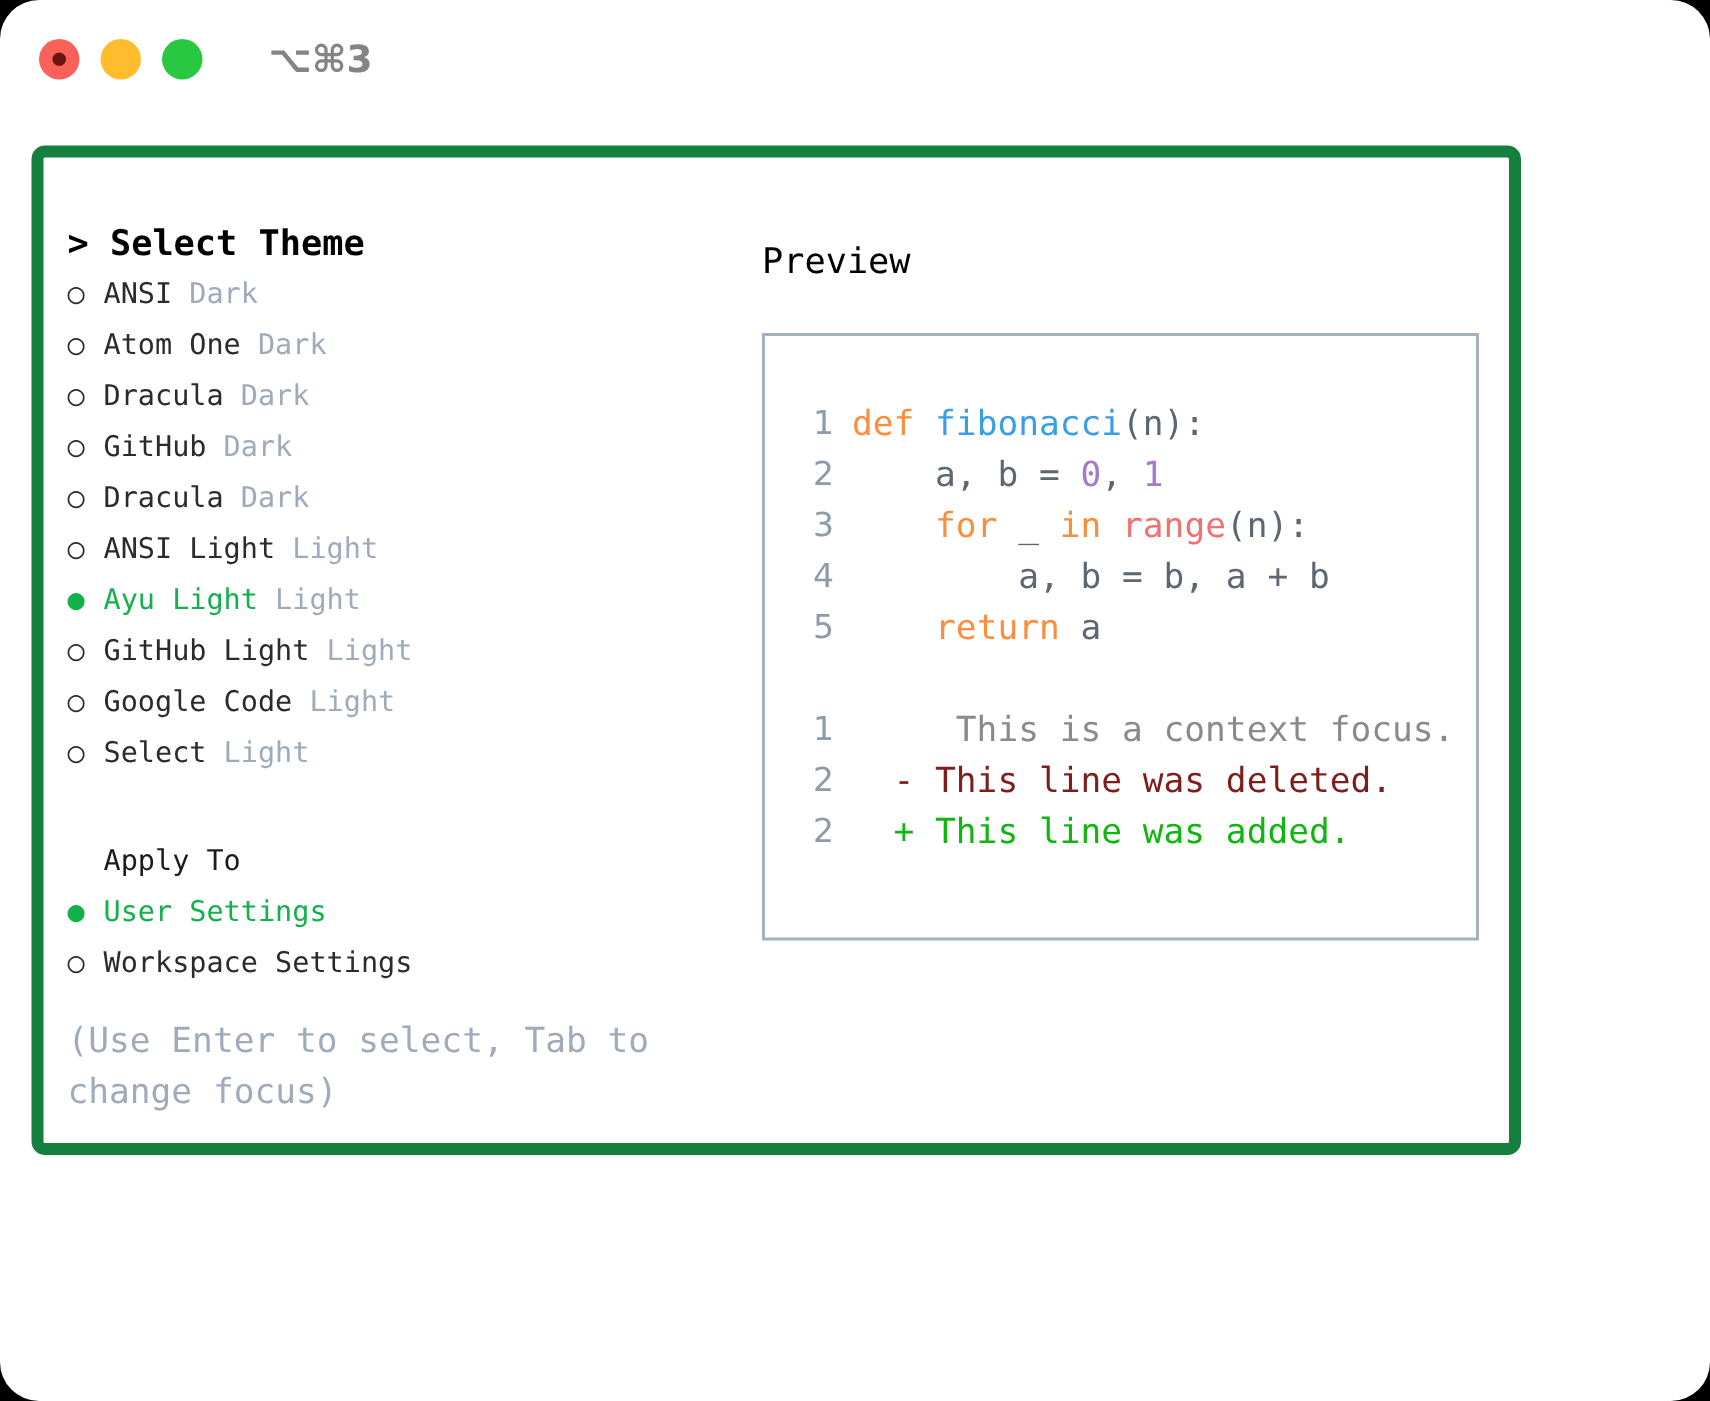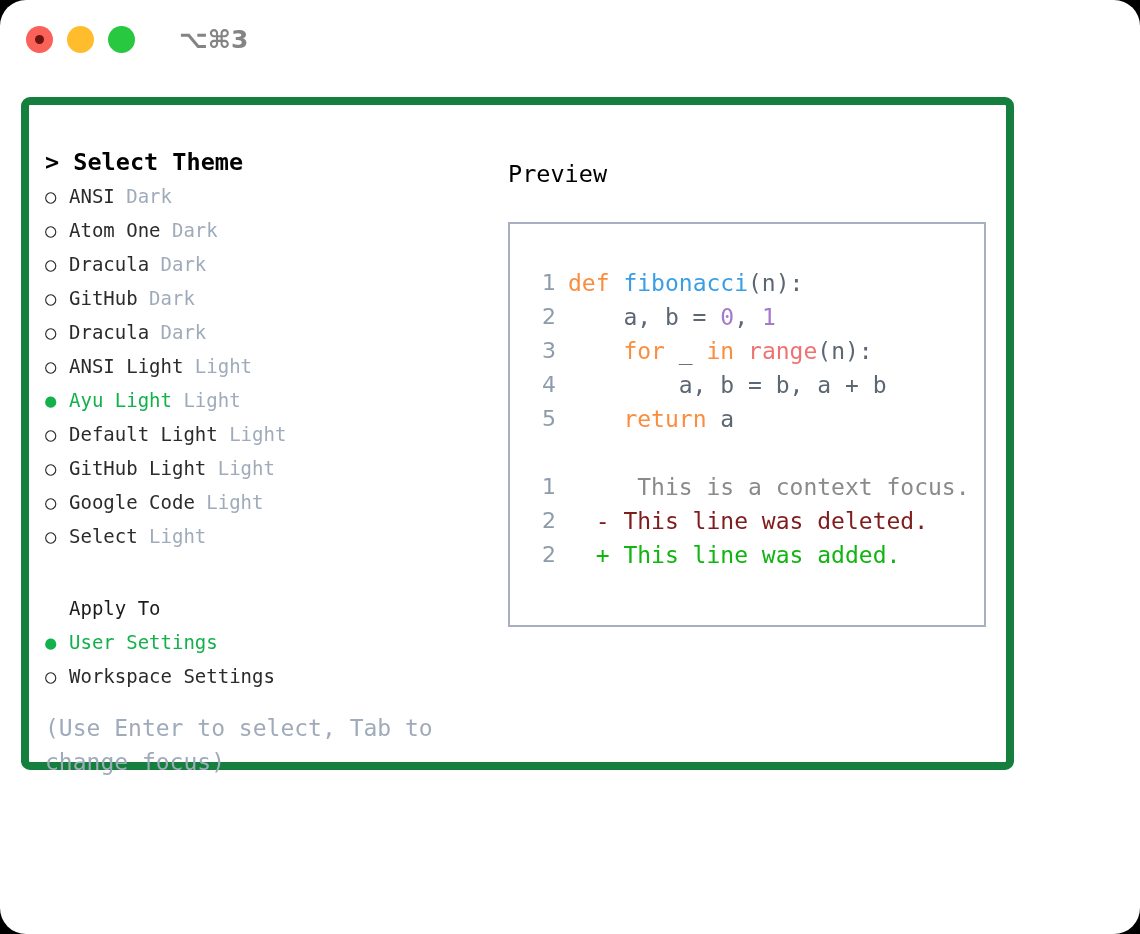--- a/index.html
+++ b/index.html
@@ -201,21 +201,20 @@
       <div class="row section-head">&gt; Select Theme</div>
 
       <div id="theme-list">
           <div class="row"><span class="marker">○</span><span>ANSI </span><span class="variant">Dark</span></div>
           <div class="row"><span class="marker">○</span><span>Atom One </span><span class="variant">Dark</span></div>
           <div class="row"><span class="marker">○</span><span>Dracula </span><span class="variant">Dark</span></div>
           <div class="row"><span class="marker">○</span><span>GitHub </span><span class="variant">Dark</span></div>
           <div class="row"><span class="marker">○</span><span>Dracula </span><span class="variant">Dark</span></div>
           <div class="row"><span class="marker">○</span><span>ANSI Light </span><span class="variant">Light</span></div>
           <div class="row"><span class="marker sel-green">●</span><span class="sel-green">Ayu Light </span><span class="variant">Light</span></div>
-          <div class="row"><span class="marker">○</span><span>Default Light </span><span class="variant">Light</span></div>
           <div class="row"><span class="marker">○</span><span>GitHub Light </span><span class="variant">Light</span></div>
           <div class="row"><span class="marker">○</span><span>Google Code </span><span class="variant">Light</span></div>
           <div class="row"><span class="marker">○</span><span>Select </span><span class="variant">Light</span></div>
         </div>
 
       <div id="apply-section">
         <div class="row apply-head"><span class="marker"> </span><span>Apply To</span></div>
         <div id="apply-list">
             <div class="row"><span class="marker sel-green">●</span><span class="sel-green">User Settings</span></div>
             <div class="row"><span class="marker">○</span><span>Workspace Settings</span></div>

